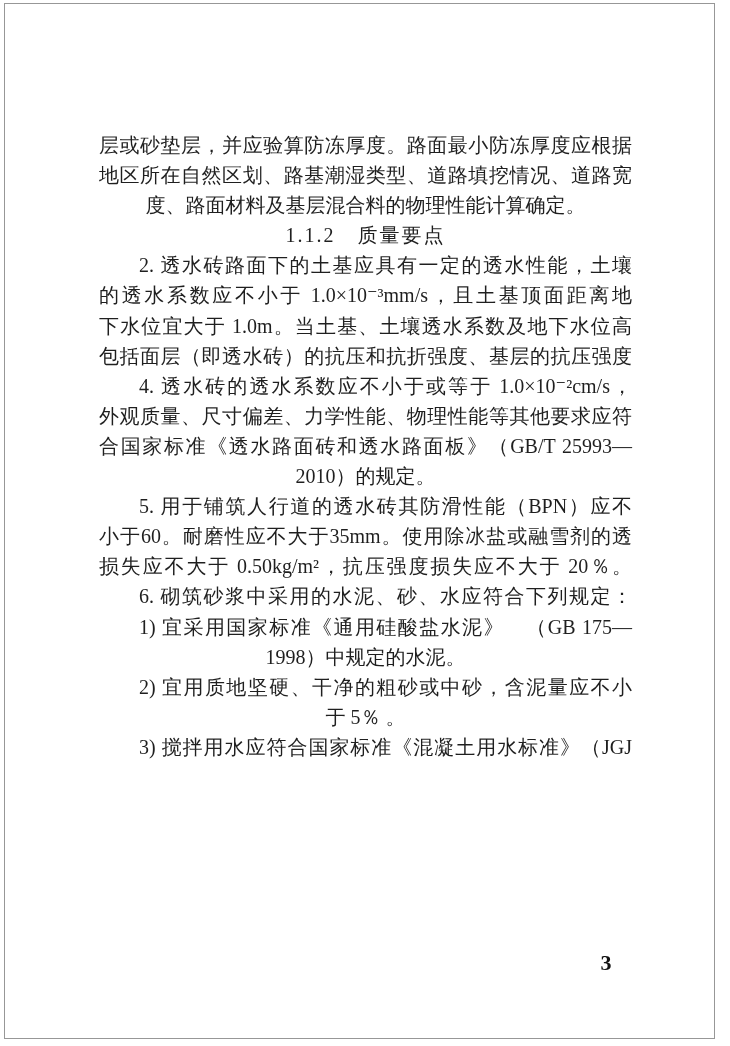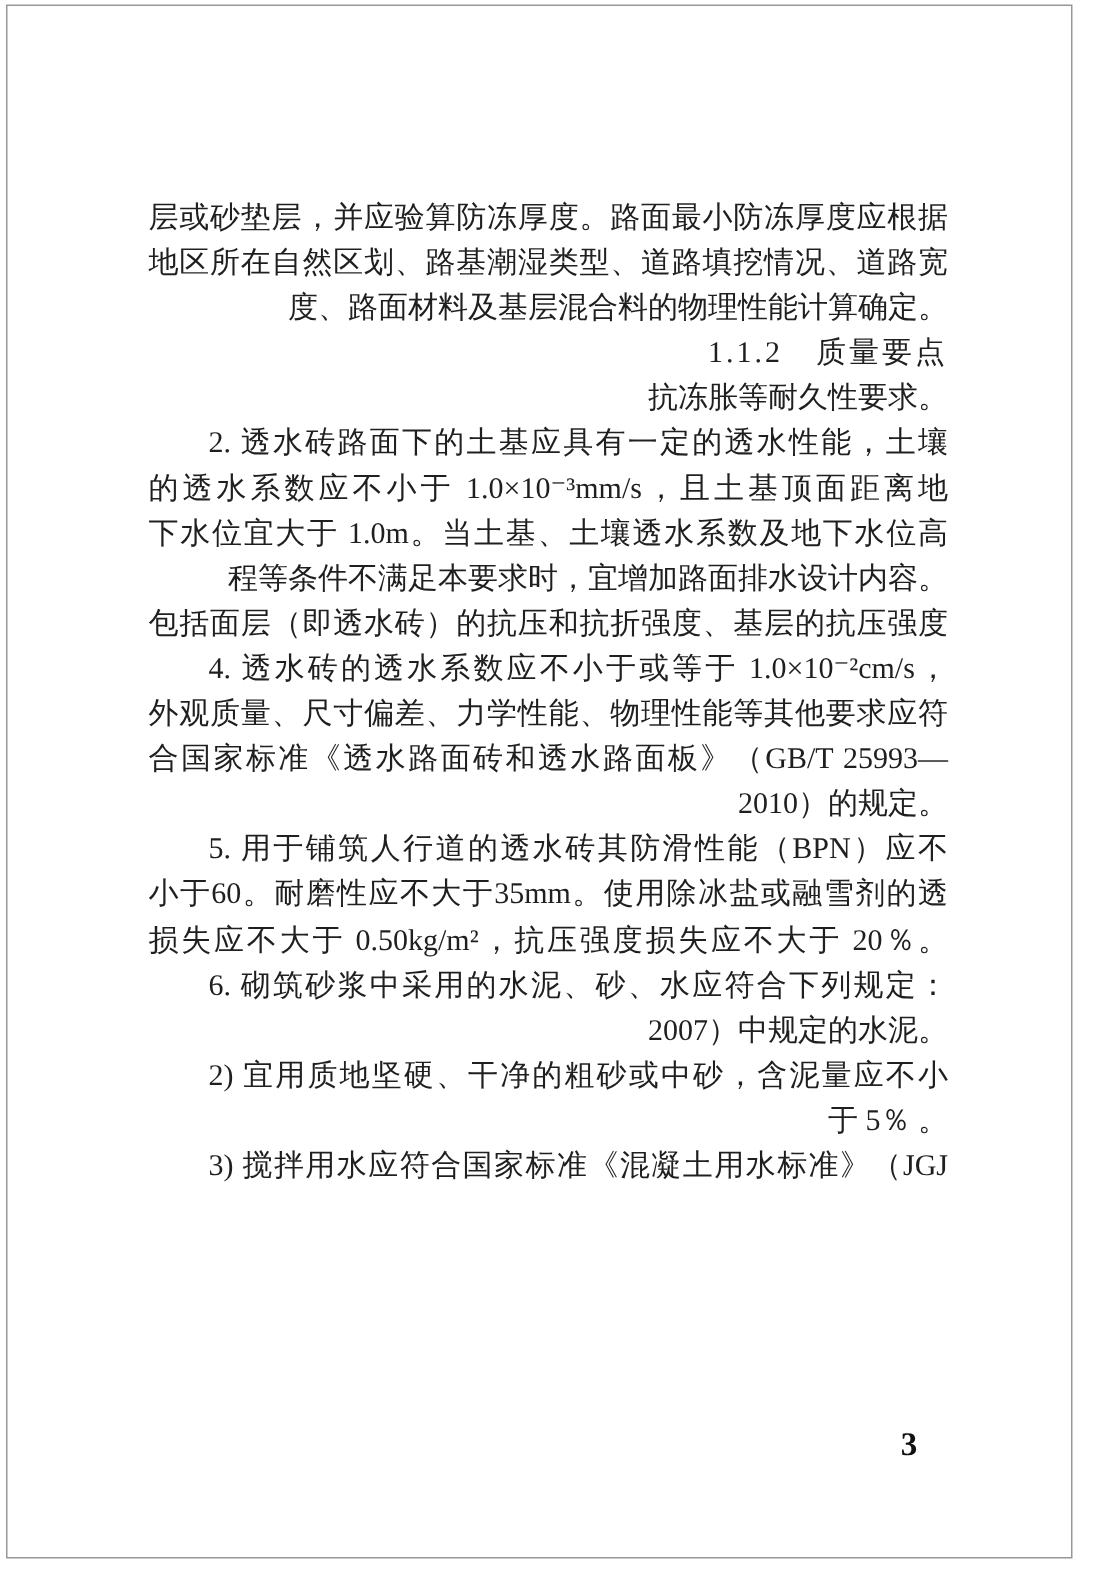--- a/index.html
+++ b/index.html
@@ -29,21 +29,21 @@
     position: absolute;
     left: 99px;
     top: 130px;
     width: 533px;
     font-size: 20px;
     line-height: 30.1px;
     color: #1f1f1f;
   }
   .line {
     height: 30.1px;
-    text-align: right;
+    text-align: center;
     white-space: normal;
   }
   .line.justify {
     text-align: justify;
     text-align-last: justify;
     -moz-text-align-last: justify;
   }
   .line.indent2 {
     padding-left: 40px;
   }
@@ -64,33 +64,32 @@
 </head>
 <body>
 
 <div class="page-frame"></div>
 
 <div class="text-block">
     <div class="line justify">层或砂垫层，并应验算防冻厚度。路面最小防冻厚度应根据</div>
     <div class="line justify">地区所在自然区划、路基潮湿类型、道路填挖情况、道路宽</div>
     <div class="line">度、路面材料及基层混合料的物理性能计算确定。</div>
     <div class="line heading">1.1.2　质量要点</div>
-    <div class="line">抗冻胀等耐久性要求。</div>
     <div class="line justify indent2">2. 透水砖路面下的土基应具有一定的透水性能，土壤</div>
     <div class="line justify">的透水系数应不小于 1.0×10⁻³mm/s，且土基顶面距离地</div>
     <div class="line justify">下水位宜大于 1.0m。当土基、土壤透水系数及地下水位高</div>
-    <div class="line">程等条件不满足本要求时，宜增加路面排水设计内容。</div>
     <div class="line justify">包括面层（即透水砖）的抗压和抗折强度、基层的抗压强度</div>
     <div class="line justify indent2">4. 透水砖的透水系数应不小于或等于 1.0×10⁻²cm/s，</div>
     <div class="line justify">外观质量、尺寸偏差、力学性能、物理性能等其他要求应符</div>
     <div class="line justify">合国家标准《透水路面砖和透水路面板》（GB/T 25993—</div>
     <div class="line">2010）的规定。</div>
     <div class="line justify indent2">5. 用于铺筑人行道的透水砖其防滑性能（BPN）应不</div>
     <div class="line justify">小于60。耐磨性应不大于35mm。使用除冰盐或融雪剂的透</div>
     <div class="line justify">损失应不大于 0.50kg/m²，抗压强度损失应不大于 20％。</div>
     <div class="line justify indent2">6. 砌筑砂浆中采用的水泥、砂、水应符合下列规定：</div>
-    <div class="line">2007）中规定的水泥。</div>
+    <div class="line justify indent2">1) 宜采用国家标准《通用硅酸盐水泥》　（GB 175—</div>
+    <div class="line">1998）中规定的水泥。</div>
     <div class="line justify indent2">2) 宜用质地坚硬、干净的粗砂或中砂，含泥量应不小</div>
     <div class="line">于 5％ 。</div>
     <div class="line justify indent2">3) 搅拌用水应符合国家标准《混凝土用水标准》（JGJ</div>
   </div>
 
 <div class="page-num">3</div>
 
 </body></html>

